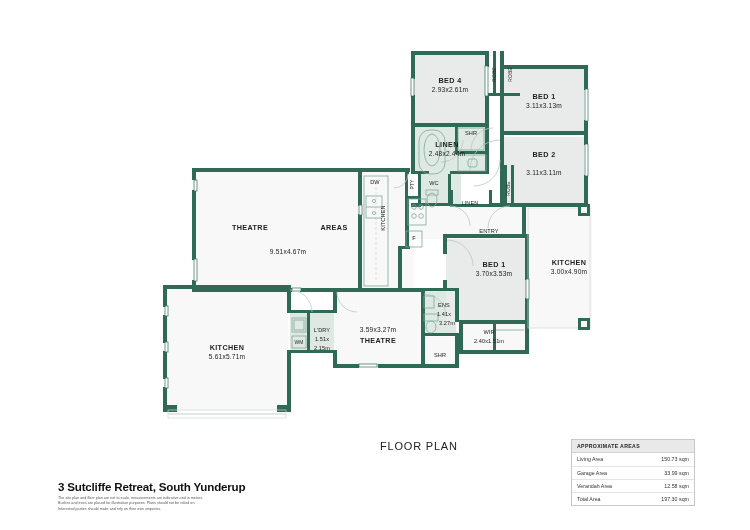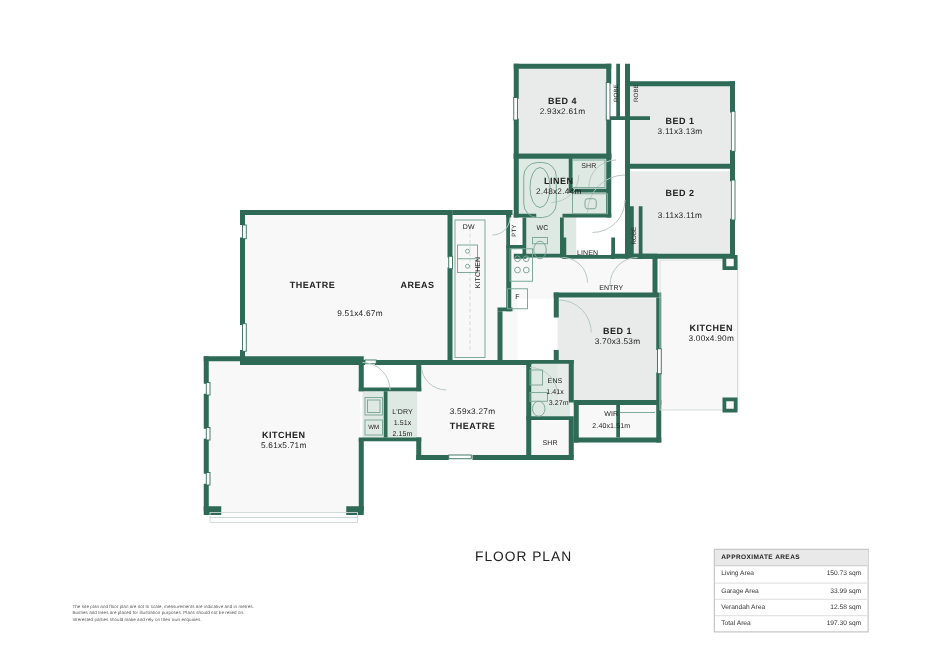--- a/index.html
+++ b/index.html
@@ -324,20 +324,21 @@
 
 <div class="lbl small vert" style="left:383px;top:215px;transform:translateX(-50%) rotate(-90deg);">KITCHEN</div>
 <div class="lbl tiny vert" style="left:412px;top:182px;transform:translateX(-50%) rotate(-90deg);">PTY</div>
 <div class="lbl tiny vert" style="left:494px;top:72px;transform:translateX(-50%) rotate(-90deg);">ROBE</div>
 <div class="lbl tiny vert" style="left:510px;top:72px;transform:translateX(-50%) rotate(-90deg);">ROBE</div>
 <div class="lbl tiny vert" style="left:508px;top:186px;transform:translateX(-50%) rotate(-90deg);">ROBE</div>
 
 <div id="floorplan-title">FLOOR PLAN</div>
 
 <div id="title-block">
+  <div id="addr">3 Sutcliffe Retreat, South Yunderup</div>
   <div id="disclaimer">
     <div>The site plan and floor plan are not to scale, measurements are indicative and in metres.</div>
     <div>Bushes and trees are placed for illustration purposes. Plans should not be relied on.</div>
     <div>Interested parties should make and rely on their own enquiries.</div>
   </div>
 </div>
 
 <div id="areas">
   <div class="hdr">APPROXIMATE AREAS</div>
   <div class="row">

